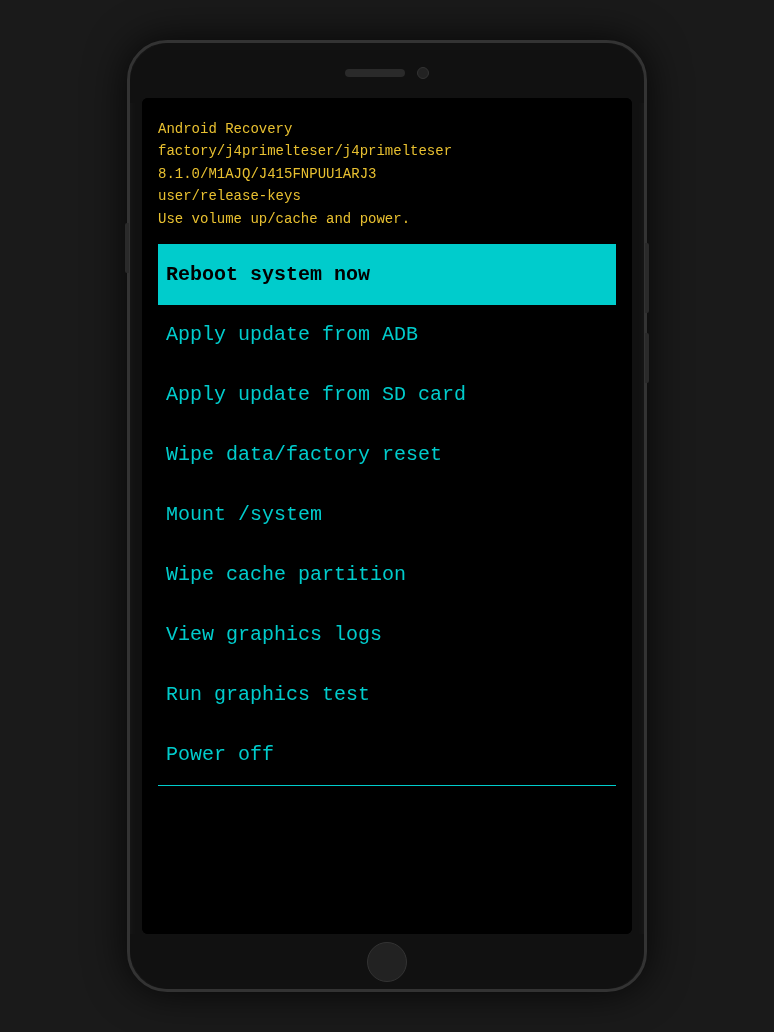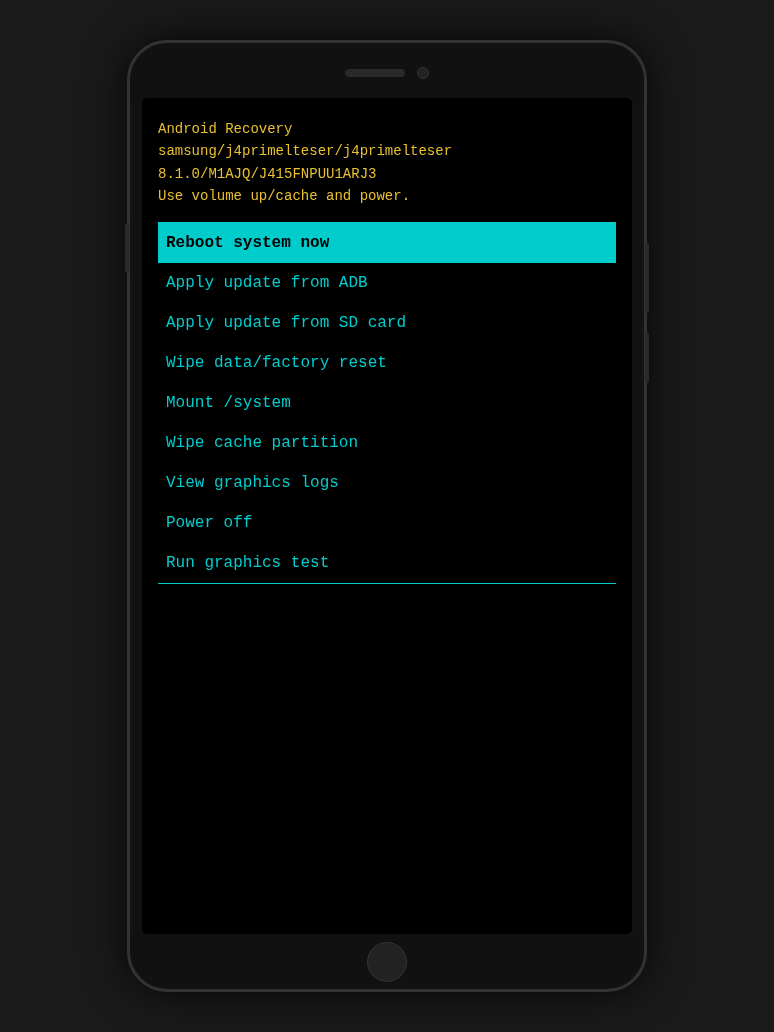--- a/index.html
+++ b/index.html
@@ -92,22 +92,22 @@
     }
 
     .menu-container {
       border-top: 1px solid #00cccc;
       border-bottom: 1px solid #00cccc;
     }
 
     .menu-item {
       color: #00cccc;
       font-family: 'Courier New', Courier, monospace;
-      font-size: 16px;
-      padding: 8px 8px;
+      font-size: 20px;
+      padding: 15px 8px;
       display: block;
       white-space: nowrap;
     }
 
     .menu-item.selected {
       background: #00cccc;
       color: #000;
       font-weight: bold;
     }
 
@@ -173,35 +173,36 @@
   <div class="phone-top-bar">
     <div class="phone-speaker"></div>
     <div class="phone-camera"></div>
   </div>
 
   <div class="screen">
     <div class="recovery-content">
 
       <div class="header-info">
         <div>Android Recovery</div>
-        <div>samsung/j4primelteser/j4primelteser</div>
+        <div>factory/j4primelteser/j4primelteser</div>
         <div>8.1.0/M1AJQ/J415FNPUU1ARJ3</div>
+        <div>user/release-keys</div>
         <div>Use volume up/cache and power.</div>
       </div>
 
       <div class="menu-container">
         <span class="menu-item selected">Reboot system now</span>
         <span class="menu-item">Apply update from ADB</span>
         <span class="menu-item">Apply update from SD card</span>
         <span class="menu-item">Wipe data/factory reset</span>
         <span class="menu-item">Mount /system</span>
         <span class="menu-item">Wipe cache partition</span>
         <span class="menu-item">View graphics logs</span>
+        <span class="menu-item">Run graphics test</span>
         <span class="menu-item">Power off</span>
-        <span class="menu-item">Run graphics test</span>
       </div>
 
     </div>
   </div>
 
   <div class="phone-bottom-bar">
     <div class="home-button"></div>
   </div>
 </div>
 

